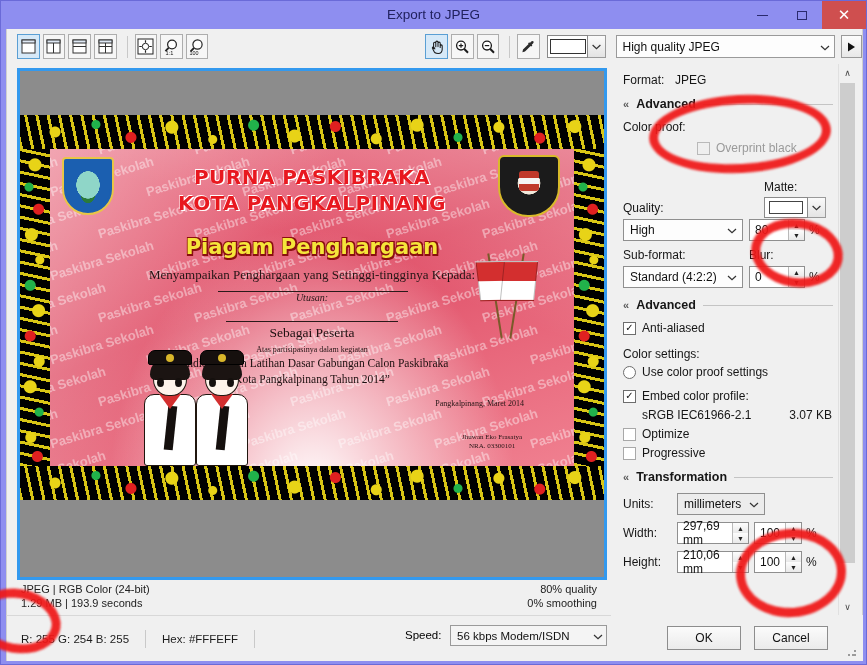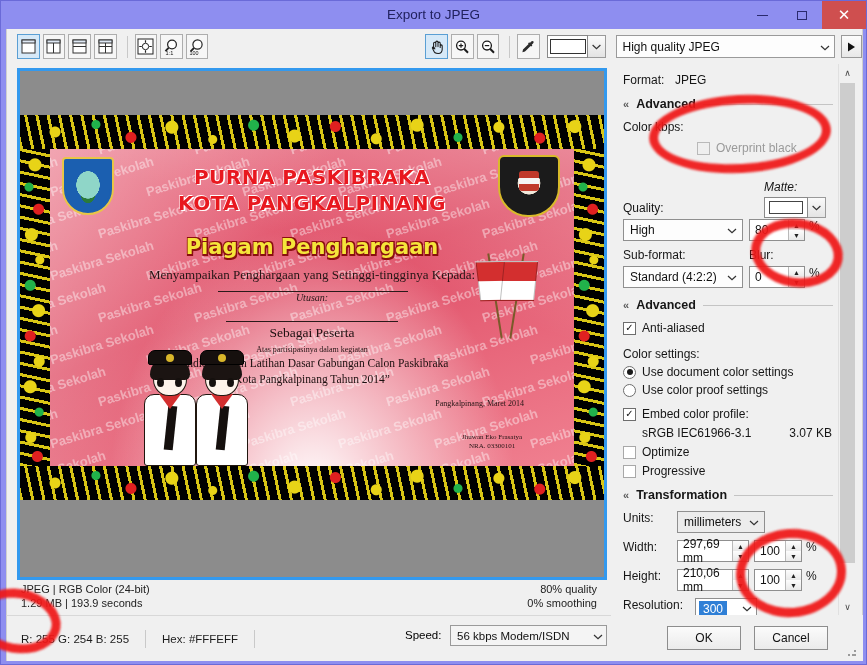--- a/index.html
+++ b/index.html
@@ -348,21 +348,21 @@
     position: absolute; left: 610px; top: 63px;
     width: 252px; height: 551px;
     background: #f0f0f0;
     border-right: 1px solid #cfcfcf;
     font-size: 12px; color: #161616;
   }
   .panel-body {
     position: absolute; left: 0; top: 0; width: 228px; height: 551px;
     padding: 9px 6px 0 12px; overflow: hidden;
   }
-  .prow { display: flex; margin-bottom: 7px; }
+  .prow { display: flex; align-items: center; margin-bottom: 7px; }
   .plabel { color: #161616; }
   .section-head {
     display: flex; align-items: center; gap: 7px;
     font-weight: bold; font-size: 12.5px; margin: 10px 0 9px 0;
   }
   .section-head .hr { flex: 1; height: 1px; background: #c4c4c4; }
   .chev { color: #5b5b5b; font-size: 11px; }
 
   .combo {
     height: 22px; border: 1px solid #8f8f8f; background: #fdfdfd;
@@ -400,21 +400,21 @@
   .rad { display: flex; align-items: center; gap: 6px; margin-bottom: 4px; }
   .radio {
     width: 13px; height: 13px; border-radius: 50%;
     border: 1px solid #6d6d6d; background: #fff;
     display: flex; align-items: center; justify-content: center;
   }
   .radio .dot { width: 6px; height: 6px; border-radius: 50%; background: #1a1a1a; }
   .grey-txt { color: #9a9a9a; }
 
   .matte-wrap { position: absolute; right: 34px; top: 116px; width: 64px; }
-  .matte-label { font-size: 12px; margin-bottom: 3px; font-style: italic; }
+  .matte-label { font-size: 12px; margin-bottom: 3px; }
   .matte-ctl { display: flex; }
   .matte-sw {
     width: 44px; height: 21px; border: 1px solid #8a8a8a; background: #fff;
     display: flex; align-items: center; justify-content: center;
   }
   .matte-sw i { display:block; width: 34px; height: 13px; background: #fff; border: 1px solid #444; }
   .matte-dd {
     width: 18px; height: 21px; border: 1px solid #9a9a9a; border-left: none;
     background: linear-gradient(#fafafa,#e4e4e4);
     display:flex;align-items:center;justify-content:center; font-size: 9px;
@@ -756,21 +756,21 @@
         <span>JPEG</span>
       </div>
 
       <div class="section-head">
         <span class="chev">«</span>
         <span>Advanced</span>
         <span class="hr"></span>
       </div>
 
       <div class="prow">
-        <span class="plabel" style="width:72px">Color kbps:</span>
+        <span class="plabel" style="width:72px">Color proof:</span>
       </div>
 
       <div class="chk" style="margin-left:74px;margin-bottom:12px">
         <span class="box greyed"></span>
         <span class="grey-txt">Overprint black</span>
       </div>
 
       <div style="height:34px"></div>
 
       <div style="margin-bottom:4px">Quality:</div>
@@ -821,37 +821,31 @@
         <span>Advanced</span>
         <span class="hr"></span>
       </div>
 
       <div class="chk">
         <span class="box">✓</span>
         <span>Anti-aliased</span>
       </div>
 
       <div style="margin:12px 0 4px">Color settings:</div>
-      <div class="rad">
-        <span class="radio">
-            <span class="dot"></span>
-          </span>
-        <span>Use document color settings</span>
-      </div>
       <div class="rad" style="margin-bottom:10px">
         <span class="radio"></span>
         <span>Use color proof settings</span>
       </div>
 
       <div class="chk">
         <span class="box">✓</span>
         <span>Embed color profile:</span>
       </div>
       <div style="display:flex;margin:0 0 5px 19px;width:190px">
-        <span style="flex:1">sRGB IEC61966-3.1</span>
+        <span style="flex:1">sRGB IEC61966-2.1</span>
         <span>3.07 KB</span>
       </div>
 
       <div class="chk">
         <span class="box off"></span>
         <span>Optimize</span>
       </div>
       <div class="chk">
         <span class="box off"></span>
         <span>Progressive</span>
@@ -906,31 +900,20 @@
         <span class="spin" style="width:48px;margin-left:5px">
           <span class="val">100</span>
           <span class="btns">
             <span>▲</span>
             <span>▼</span>
           </span>
         </span>
         <span class="pct">%</span>
       </div>
 
-      <div class="prow">
-        <span style="width:72px">Resolution:</span>
-        <span class="res-combo">
-          <span class="sel">300</span>
-          <span class="arr">
-            <svg width="10" height="6" viewBox="0 0 10 6">
-                <path d="M1 1l4 3.7L9 1" fill="none" stroke="#333" stroke-width="1.2"></path>
-              </svg>
-          </span>
-        </span>
-      </div>
 
     </div>
 
     <div class="matte-wrap">
       <div class="matte-label">Matte:</div>
       <div class="matte-ctl">
         <span class="matte-sw">
             <i></i>
           </span>
         <span class="matte-dd">

